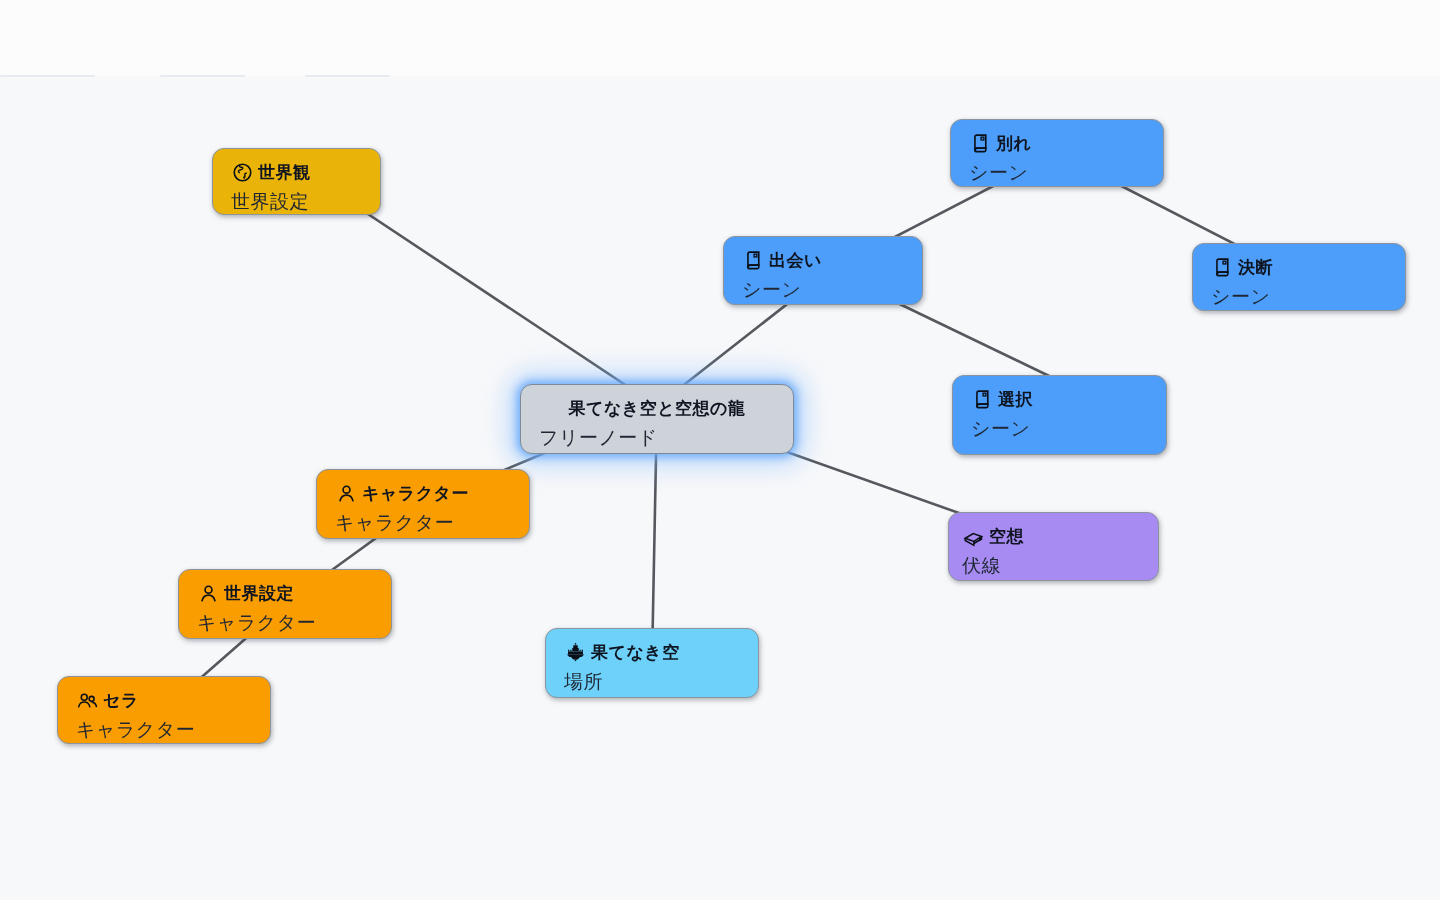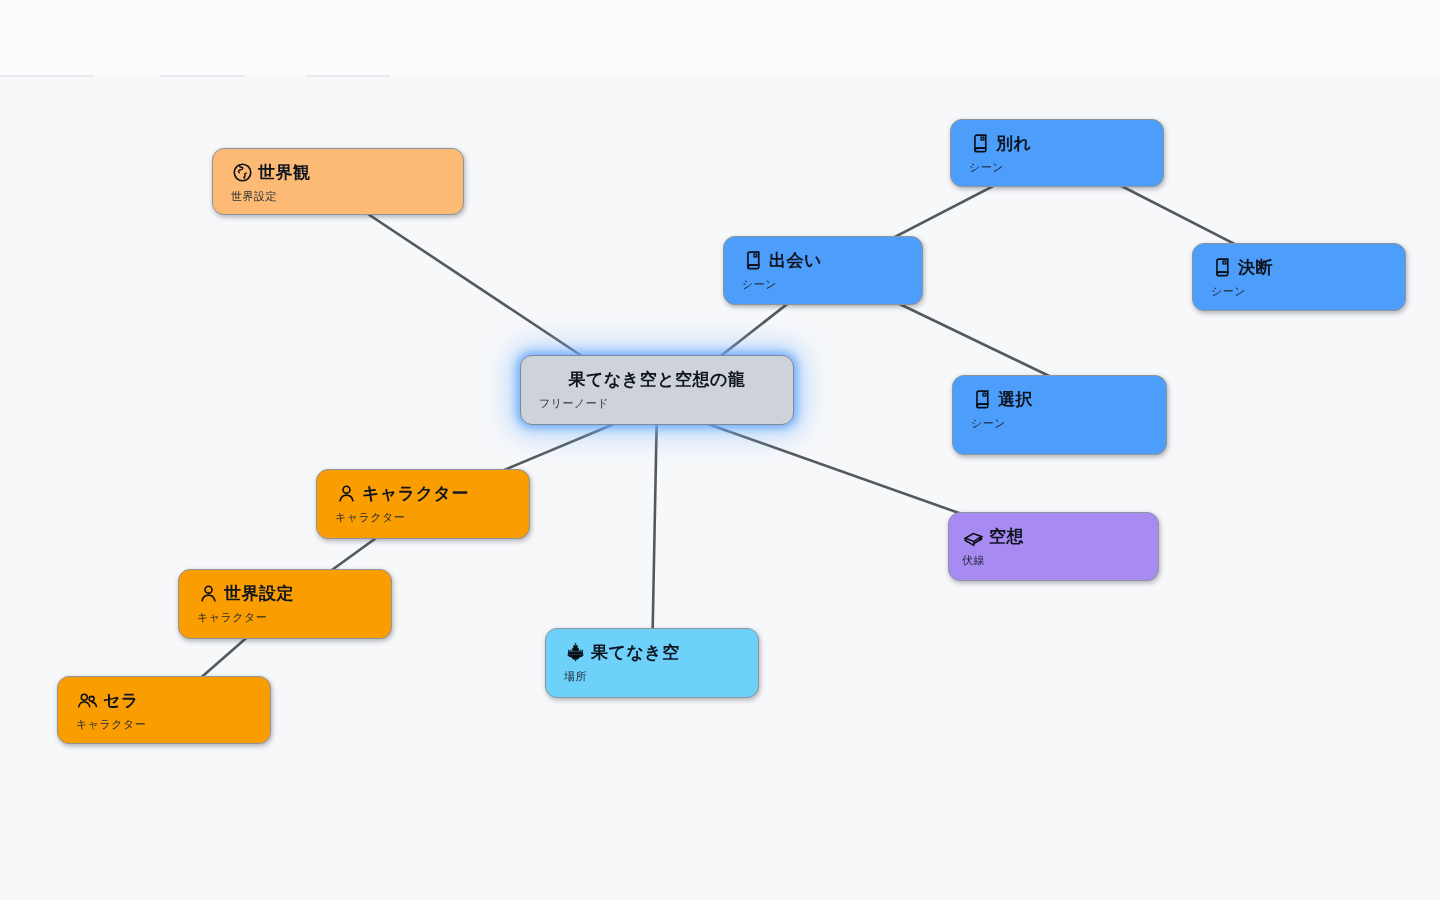--- a/index.html
+++ b/index.html
@@ -66,21 +66,21 @@
   .node-icon svg { width: 23px; height: 23px; display: block; }
   .node-title {
     font-size: 17px;
     font-weight: 700;
     color: #0e1420;
     letter-spacing: 0.5px;
     white-space: nowrap;
   }
   .node-subtitle {
     margin-top: 4px;
-    font-size: 11px;
+    font-size: 19px;
     color: #1e2633;
     letter-spacing: 0.5px;
     white-space: nowrap;
   }
 </style>
 </head>
 <body>
 
 <div id="canvas">
   <div id="header-strip"></div>
@@ -93,21 +93,21 @@
       <line x1="830" y1="270.5" x2="1057" y2="153" stroke="#55595e" stroke-width="2.6" stroke-linecap="round"></line>
       <line x1="1057" y1="153" x2="1299" y2="277" stroke="#55595e" stroke-width="2.6" stroke-linecap="round"></line>
       <line x1="830" y1="270.5" x2="1059.5" y2="381" stroke="#55595e" stroke-width="2.6" stroke-linecap="round"></line>
       <line x1="657" y1="406" x2="423" y2="504" stroke="#55595e" stroke-width="2.6" stroke-linecap="round"></line>
       <line x1="423" y1="504" x2="285" y2="604" stroke="#55595e" stroke-width="2.6" stroke-linecap="round"></line>
       <line x1="285" y1="604" x2="164" y2="710" stroke="#55595e" stroke-width="2.6" stroke-linecap="round"></line>
       <line x1="657" y1="406" x2="652" y2="663" stroke="#55595e" stroke-width="2.6" stroke-linecap="round"></line>
       <line x1="657" y1="406" x2="1053.5" y2="546.5" stroke="#55595e" stroke-width="2.6" stroke-linecap="round"></line>
     </svg>
   <div id="nodes-layer">
-      <div class="node" style="left: 212px; top: 148px; width: 252px; height: 67px; background: #fdba74;">
+      <div class="node" style="left: 212px; top: 148px; width: 169px; height: 67px; background: #eab308;">
     <div class="node-title-row">
       <span class="node-icon">
             <svg viewBox="0 0 24 24" fill="none" stroke="currentColor" stroke-width="1.7">
               <circle cx="12" cy="12" r="8.6"></circle>
               <path d="M9.5 3.9c-1.4 1.6-.2 2.6 1.2 2.6 1.7 0 2.1 1 1.1 2-.9.9-2.8.4-3.7 1.5-.8 1-.1 2.2 1.2 2.4" stroke-width="1.4"></path>
               <path d="M16.5 12.8c-1.6-.3-2.8.7-2.1 1.9.6 1 .3 2-.8 2.4" stroke-width="1.4"></path>
               <path d="M13.2 16.9l.7 1.1" stroke-width="1.4" stroke-linecap="round"></path>
             </svg>
           </span>
       <span class="node-title">世界観</span>
@@ -159,21 +159,21 @@
             <svg viewBox="0 0 24 24" fill="none" stroke="currentColor" stroke-width="1.7">
               <path d="M6.2 19.5V5.2c0-1.1.9-2 2-2h9.3v13.6H8.4c-1.2 0-2.2 1.2-2.2 2.7z"></path>
               <path d="M6.2 19.5c0-1.5 1-2.7 2.2-2.7h9.1v2.3c0 .8-.6 1.4-1.4 1.4H8.4c-1.3 0-2.2-.4-2.2-1z"></path>
               <rect x="12.6" y="5.4" width="2.9" height="2.9" stroke-width="1.4"></rect>
             </svg>
           </span>
       <span class="node-title">選択</span>
     </div>
     <div class="node-subtitle">シーン</div>
   </div>
-      <div class="node selected no-icon" style="left: 520px; top: 355px; width: 274px; height: 70px; background: rgb(206, 211, 218);">
+      <div class="node selected no-icon" style="left: 520px; top: 384px; width: 274px; height: 70px; background: rgb(206, 211, 218);">
     <div class="node-title-row">
 
       <span class="node-title">果てなき空と空想の龍</span>
     </div>
     <div class="node-subtitle">フリーノード</div>
   </div>
       <div class="node" style="left: 316px; top: 469px; width: 214px; height: 70px; background: rgb(250, 157, 0);">
     <div class="node-title-row">
       <span class="node-icon">
             <svg viewBox="0 0 24 24" fill="none" stroke="currentColor" stroke-width="1.7">

